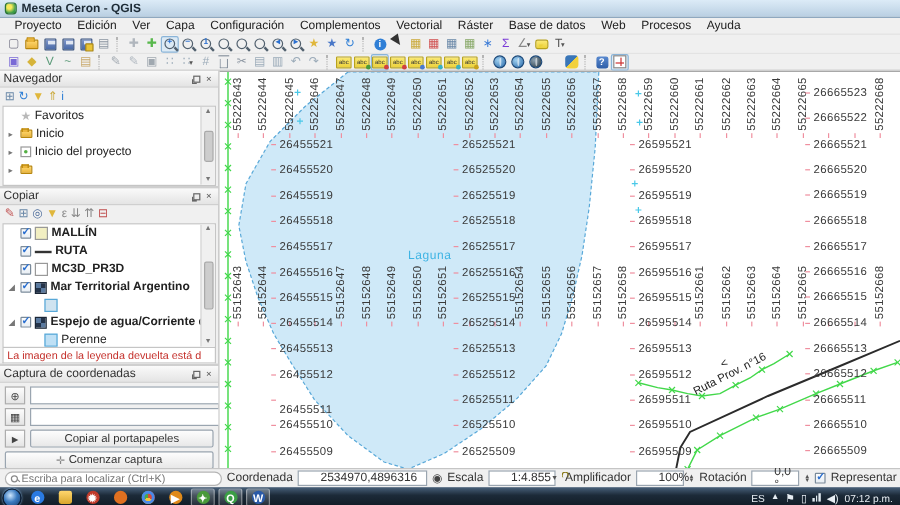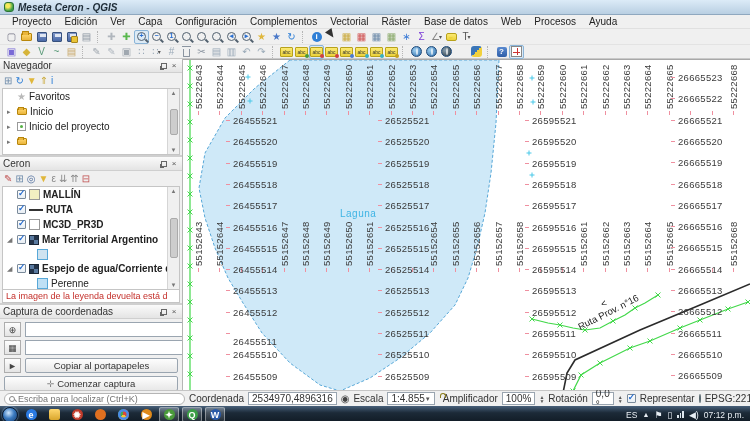--- a/index.html
+++ b/index.html
@@ -1,20 +1,20 @@
 <!DOCTYPE html>
 <html><head>
 <meta charset="utf-8">
 <style>
   * { margin:0; padding:0; box-sizing:border-box; }
   html,body { width:750px; height:421px; font-family:"Liberation Sans", sans-serif; background:#d4d0c8; overflow:hidden; }
   .screen { position:relative; width:750px; height:421px; background:#ebe9e4; }
 
   
-  .titlebar { height:15px; background:linear-gradient(#dcebf7,#b9cfe2); border-bottom:1px solid #8fa8bf; display:flex; align-items:center; padding:0 4px; gap:4px;font-style:italic; }
+  .titlebar { height:15px; background:linear-gradient(#dcebf7,#b9cfe2); border-bottom:1px solid #8fa8bf; display:flex; align-items:center; padding:0 4px; gap:4px; }
   .titlebar .appicon { width:10px; height:10px; border-radius:3px; background:radial-gradient(circle at 35% 35%, #f7e95c 25%, #3b9e46 70%); border:1px solid #2c7436; }
   .titlebar .title { font-size:10px; color:#1d2b36; font-weight:bold; }
   .menubar { height:14px; background:#f0f0f0; display:flex; align-items:center; padding-left:6px; gap:1px; border-bottom:1px solid #e0e0e0; }
   .menubar .mi { font-size:10px; color:#222; padding:1px 6px; cursor:default; }
 
   .toolbar { background:#f0f0f0; display:flex; align-items:center; padding-left:4px; }
   .tb1 { height:16px; border-bottom:1px solid #e3e3e3; }
   .tb2 { height:14px; border-bottom:1px solid #c9c9c9; }
   .tbtn { width:15px; height:14px; display:inline-flex; align-items:center; justify-content:center; border:1px solid transparent; border-radius:2px; position:relative; flex:none; }
   .tbtn.active { border-color:#8ab4d8; background:#dceaf5; }
@@ -95,21 +95,21 @@
   .tickh { position:absolute; width:4px; height:1px; background:#ef8f9f; }
   .laguna-lab { position:absolute; color:#3fb4e4; font-size:10px; letter-spacing:0.5px; }
   .route-lab { position:absolute; transform:rotate(-27deg); color:#222; font-size:9.5px; text-align:center; line-height:10px; white-space:nowrap; }
 
   
   .statusbar { height:16px; background:#f0f0f0; border-top:1px solid #c5c5c5; display:flex; align-items:center; gap:4px; padding:0 4px; font-size:10px; color:#333; }
   .locator { width:181px; height:12px; border:1px solid #b5b5b5; border-radius:6px; background:#fff; display:flex; align-items:center; gap:3px; padding:0 4px; flex:none; }
   .locator input { border:none; outline:none; font-size:9px; color:#888; width:100%; background:transparent; font-family:"Liberation Sans",sans-serif; }
   .magsm { width:6px; height:6px; border:1px solid #888; border-radius:50%; position:relative; flex:none; }
   .magsm::after { content:""; position:absolute; width:3px; height:1px; background:#888; right:-3px; bottom:0; transform:rotate(45deg); }
-  .sb-input { height:13px; border:1px solid #9aa5b0; background:#fff; font-size:10px; padding:0 3px; display:flex; align-items:center; }
+  .sb-input { height:13px; border:1px solid #9aa5b0; background:#fff; font-size:10px; padding:0 18px; display:flex; align-items:center; }
   .spin { display:flex; flex-direction:column; font-size:5px; line-height:4px; color:#555; }
   .sb-ico { font-size:10px; color:#444; }
   .lock { width:8px; height:7px; background:#b8a23c; border-radius:1px; position:relative; margin-top:3px; }
   .lock::before { content:""; position:absolute; top:-4px; left:1px; width:4px; height:4px; border:1.5px solid #8a7a1b; border-bottom:none; border-radius:3px 3px 0 0; }
   .globe-sm { width:9px; height:9px; border-radius:50%; background:radial-gradient(circle at 35% 35%, #cfd8dd, #7a8a92); border:1px solid #5a6a72; }
 
   
   .taskbar { height:17px; background:linear-gradient(#48607a,#1c2a38 40%, #101a24); display:flex; align-items:center; padding:0 2px; gap:3px; }
   .orb { width:16px; height:16px; border-radius:50%; background:radial-gradient(circle at 40% 35%, #cfe8ff, #3a7ac0 45%, #173a68); border:1px solid #0c1d33; box-shadow:0 0 2px #9cf; flex:none; }
   .tk { width:20px; height:15px; display:flex; align-items:center; justify-content:center; border-radius:2px; flex:none; }
@@ -395,21 +395,21 @@
             <div class="scroll">
               <span>▲</span>
               <span class="thumb"></span>
               <span>▼</span>
             </div>
           </div>
       </div>
 
       <div class="panel" style="height:148px">
         <div class="ptitle">
-          <span class="t">Ceron</span>
+          <span class="t">Copiar</span>
           <span class="pbtn">
               <span class="sq"></span>
             </span>
           <span class="pbtn">×</span>
         </div>
         <div class="ptools" id="capastools">
             <span class="g" style="color: rgb(192, 80, 80);">✎</span>
             <span class="g" style="color: rgb(106, 136, 168);">⊞</span>
             <span class="g" style="color: rgb(74, 106, 154);">◎</span>
             <span class="g" style="color: rgb(224, 183, 60);">▼</span>

